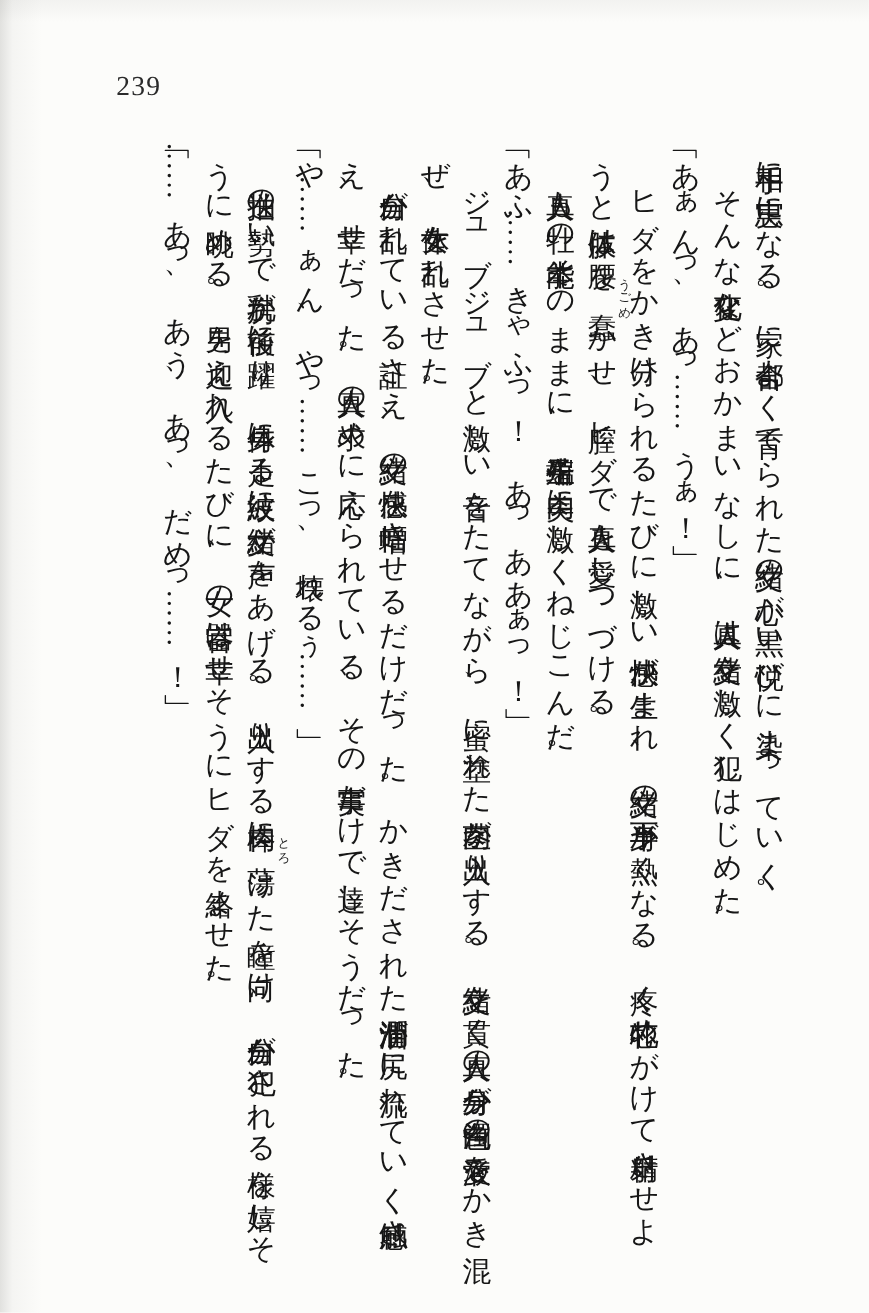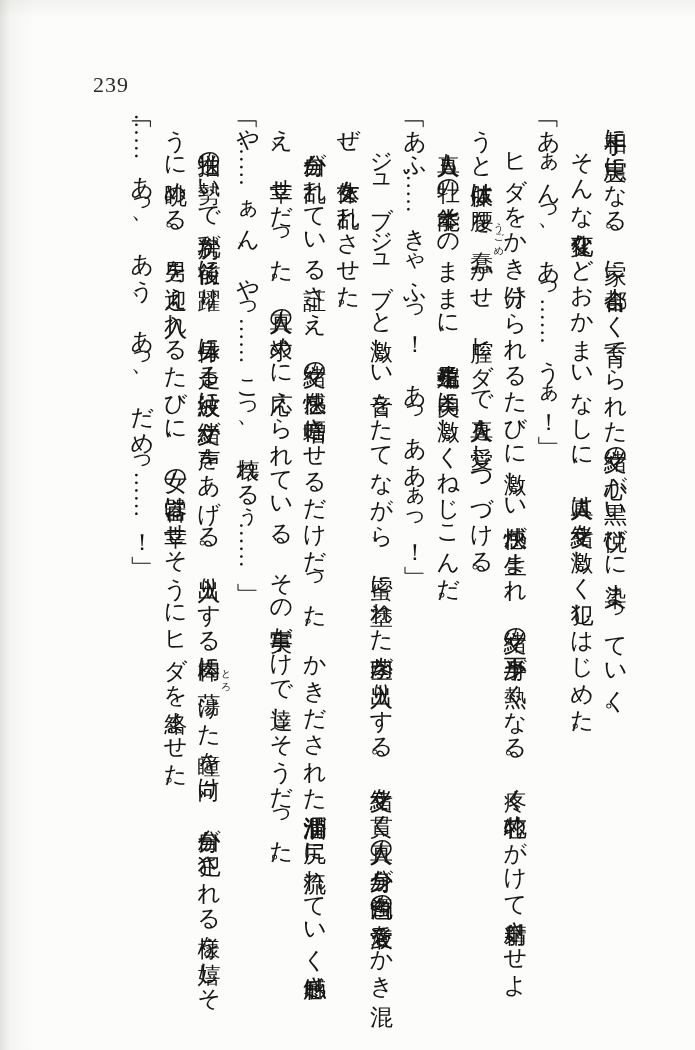--- a/index.html
+++ b/index.html
@@ -19,21 +19,21 @@
   .page-vignette {
     position: absolute;
     inset: 0;
     pointer-events: none;
     background:
       linear-gradient(90deg, rgba(60,60,55,0.14) 0, rgba(60,60,55,0.04) 10px, rgba(60,60,55,0) 34px),
       linear-gradient(180deg, rgba(60,60,55,0.05) 0, rgba(60,60,55,0) 18px);
   }
   .page-number {
     position: absolute;
-    top: 72px;
+    top: 56px;
     left: 93px;
     font-size: 22px;
     letter-spacing: 1px;
     color: #2b2b2b;
   }
   .text-block {
     position: absolute;
     top: 113px;
     right: 63px;
     height: 890px;

